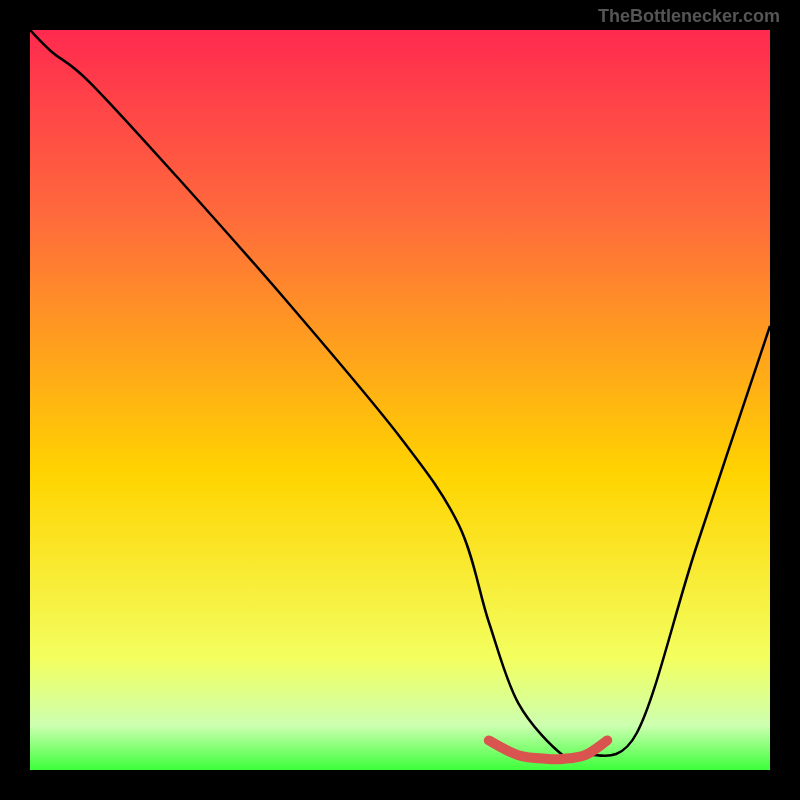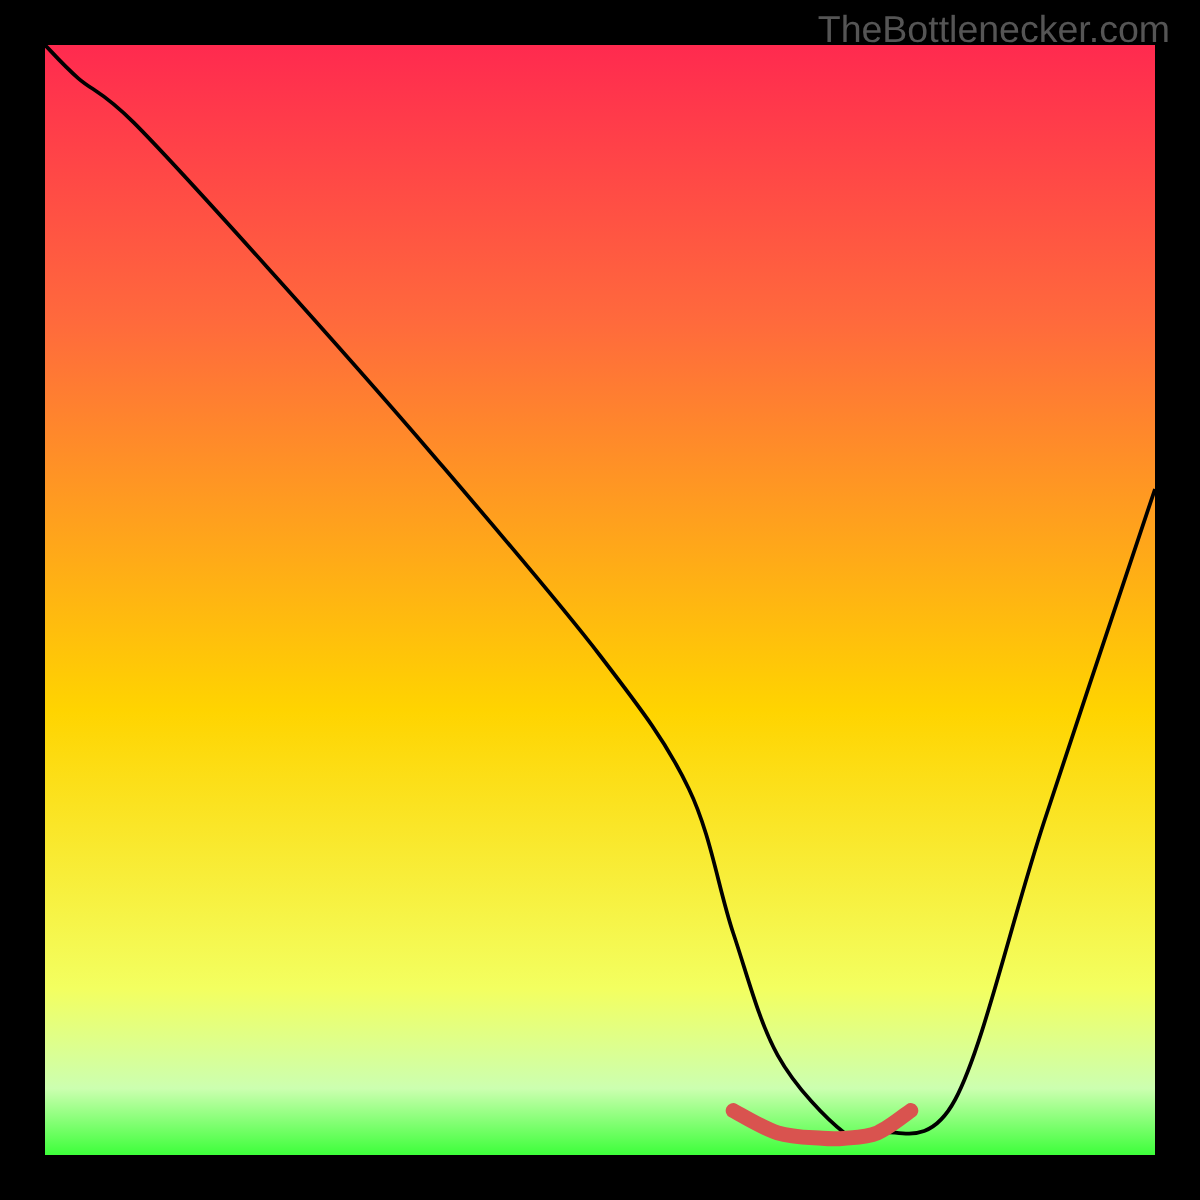--- a/index.html
+++ b/index.html
@@ -9,22 +9,22 @@
     width: 800px;
     height: 800px;
     position: relative;
     font-family: Arial, sans-serif;
   }
   .watermark {
     position: absolute;
     top: 6px;
     right: 20px;
     color: #555;
-    font-size: 25px;
-    font-weight: 400;
+    font-size: 18px;
+    font-weight: 700;
     z-index: 10;
   }
   .chart-container {
     position: absolute;
     top: 30px;
     left: 30px;
     width: 740px;
     height: 740px;
   }
   svg {

